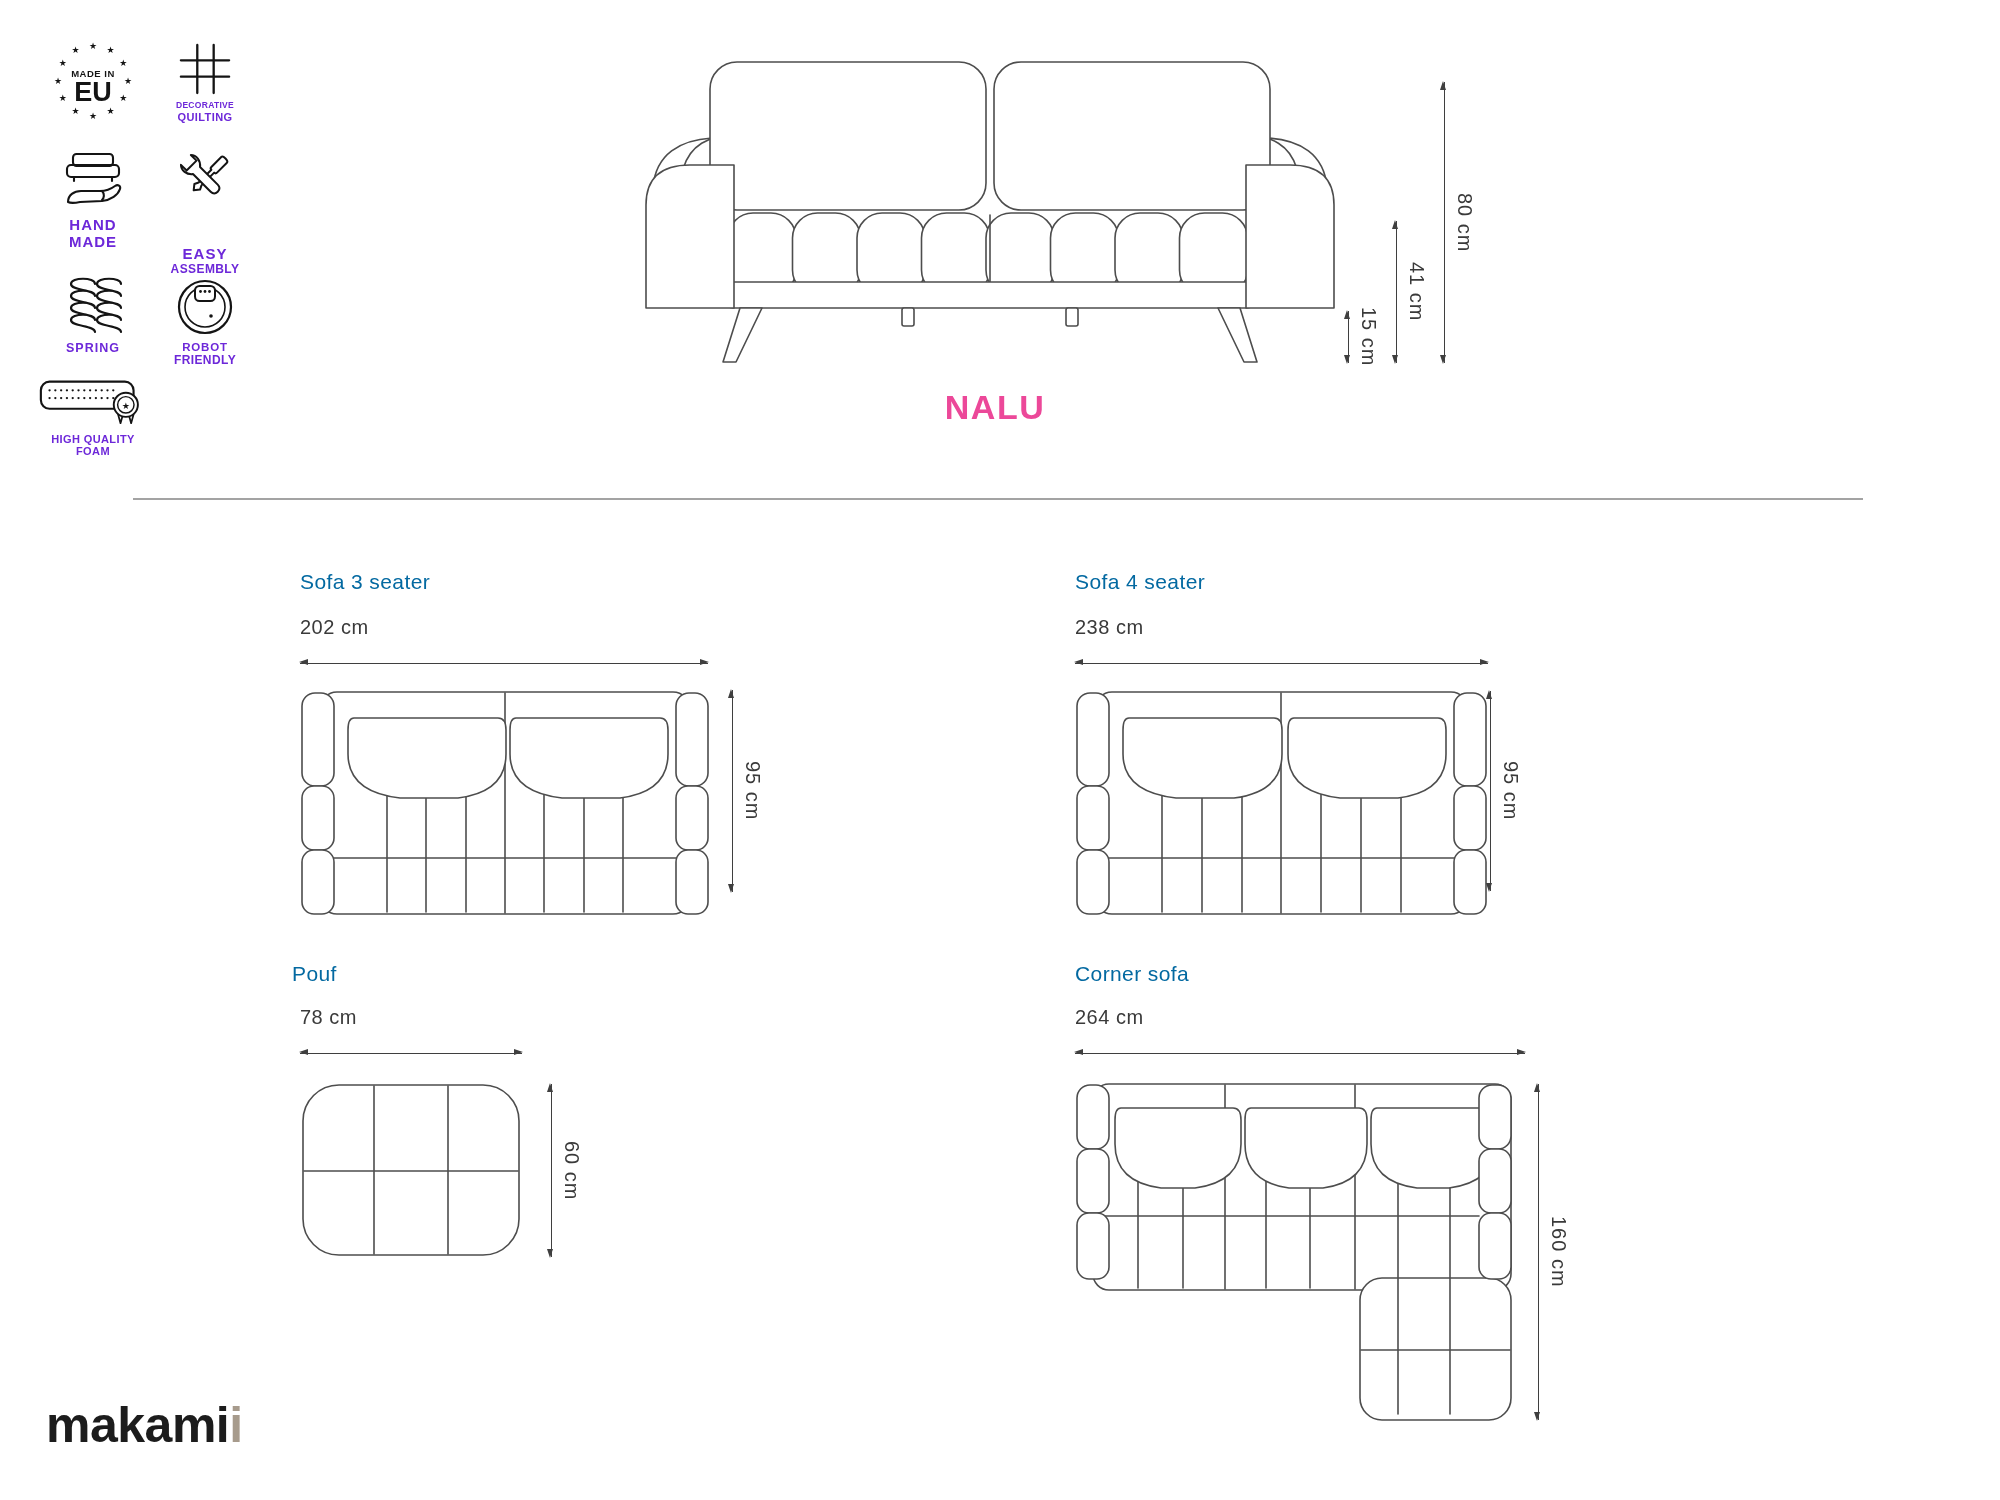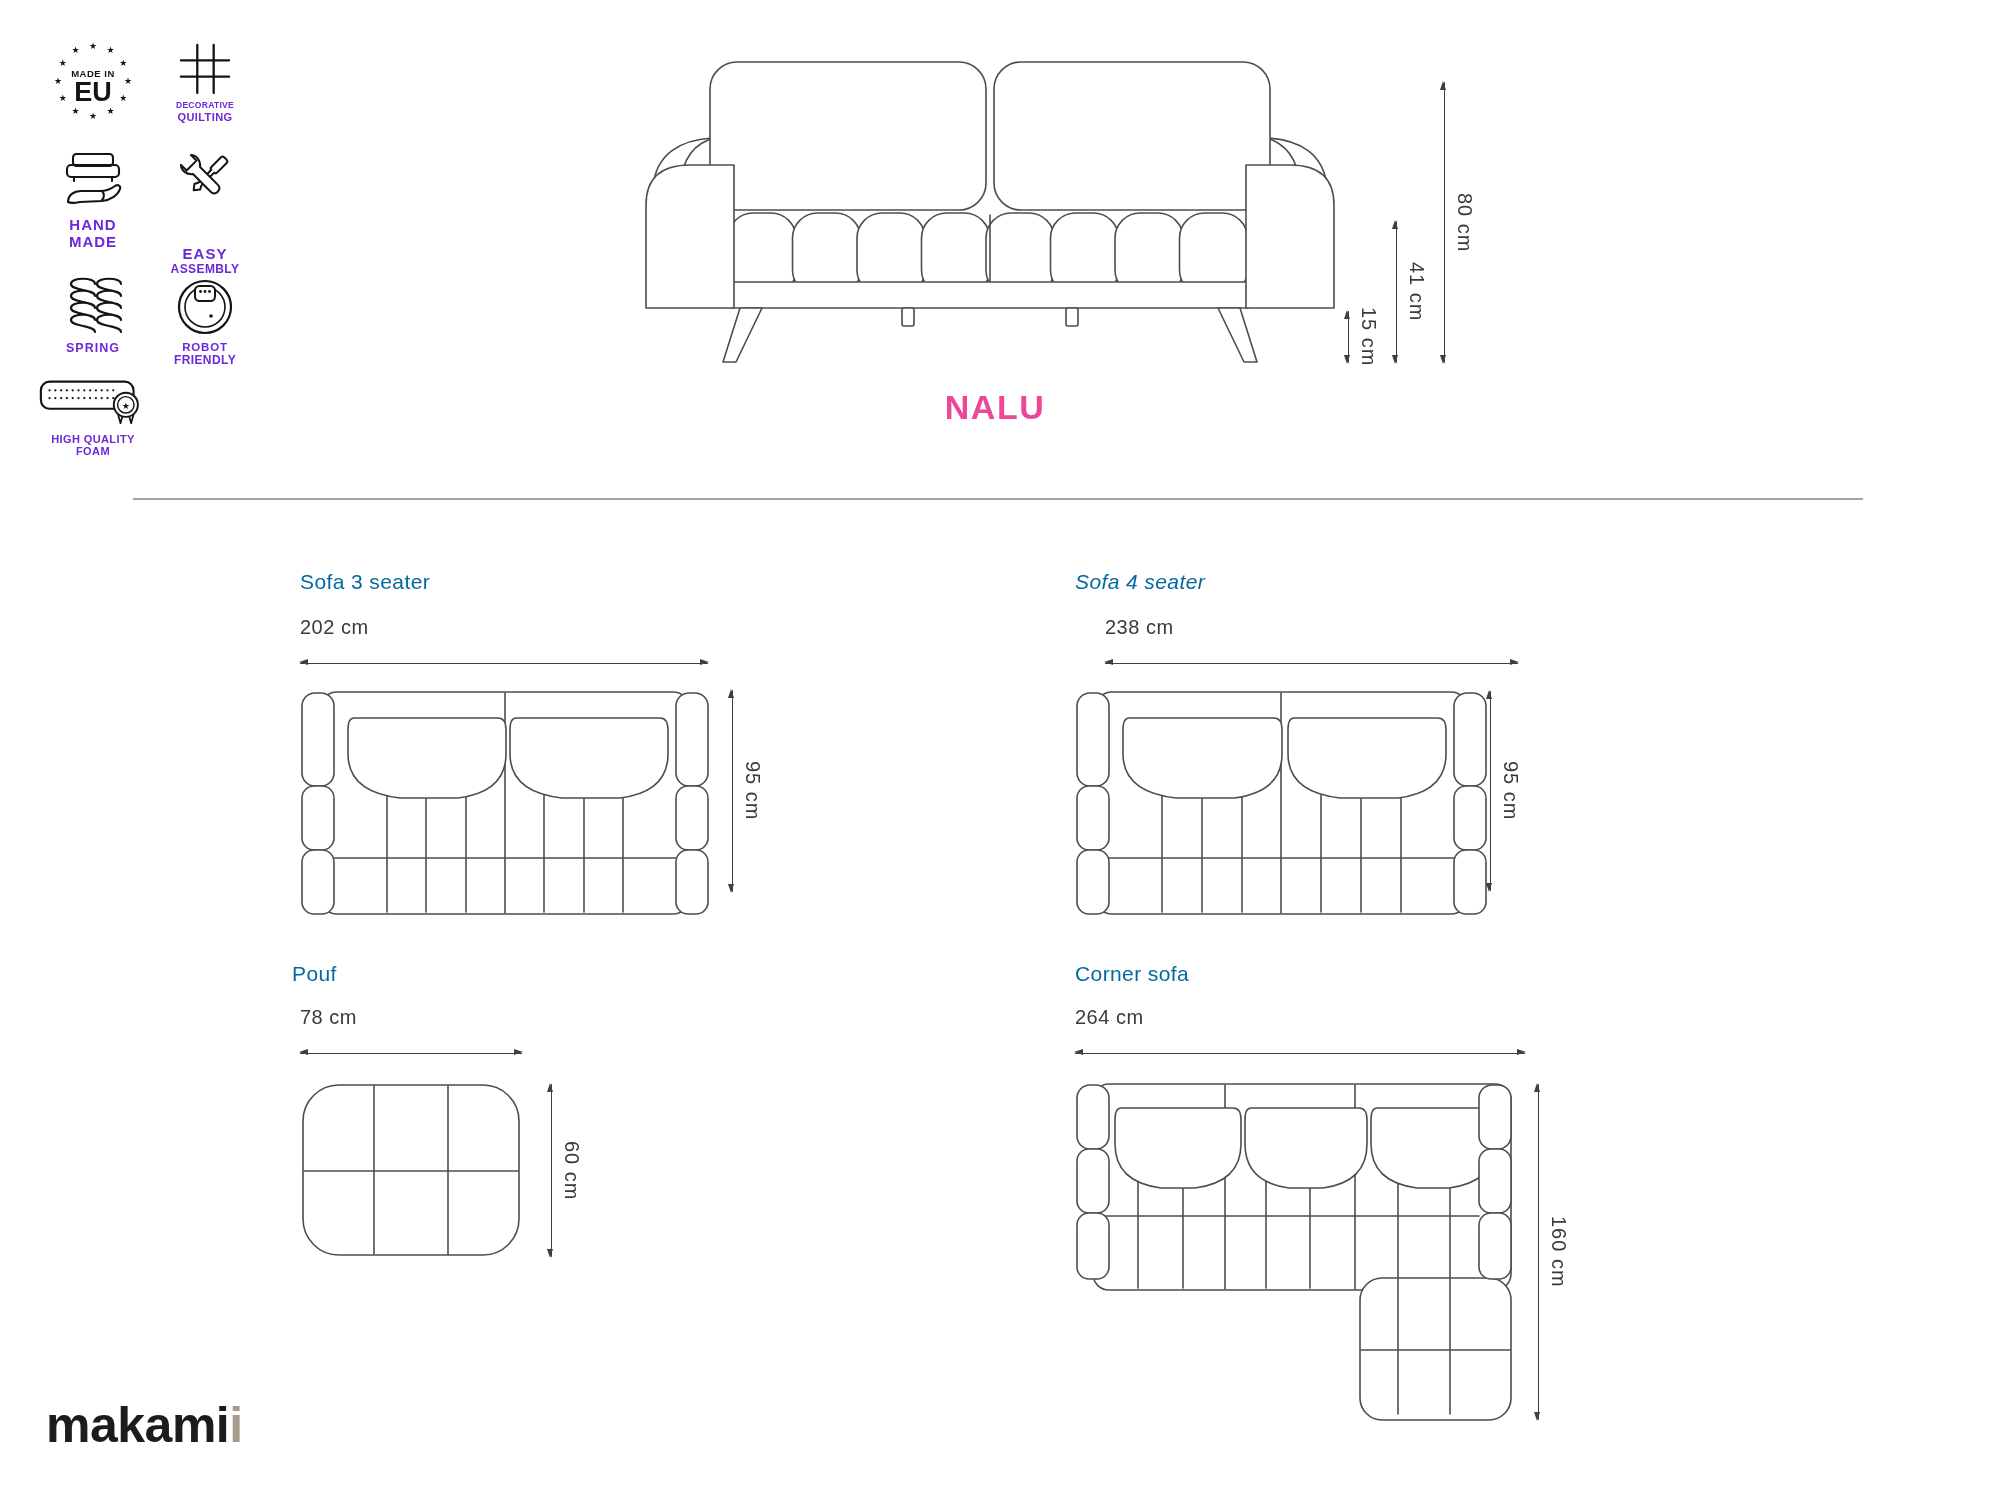--- a/index.html
+++ b/index.html
@@ -263,22 +263,22 @@
       <rect x="376" y="3" width="32" height="93" rx="13"></rect>
       <rect x="376" y="96" width="32" height="64" rx="12"></rect>
       <rect x="376" y="160" width="32" height="64" rx="12"></rect>
     </g>
   </svg>
   <div class="vdim" style="left:732px;top:690px;height:202px;">
     <div class="vline"></div>
     <div class="dim-label">95 cm</div>
   </div>
 
-  <div class="section-label" style="left:1075px;top:570px;font-style:italic;">Sofa 4 seater</div>
-  <div class="hdim" style="left:1105px;top:616px;width:413px;">
+  <div class="section-label" style="left:1075px;top:570px;">Sofa 4 seater</div>
+  <div class="hdim" style="left:1075px;top:616px;width:413px;">
     <div class="dim-label">238 cm</div>
     <div class="hline"></div>
   </div>
   <svg class="abs" style="left:1075px;top:690px;" width="413" height="228" viewBox="0 0 413 228">
     <g class="lineart" stroke-width="1.5">
       <rect x="20" y="2" width="373" height="222" rx="17"></rect>
       <line class="nofill" x1="206" y1="3" x2="206" y2="223"></line>
       <line class="nofill" x1="87" y1="96" x2="87" y2="222"></line>
       <line class="nofill" x1="127" y1="96" x2="127" y2="222"></line>
       <line class="nofill" x1="167" y1="96" x2="167" y2="222"></line>

